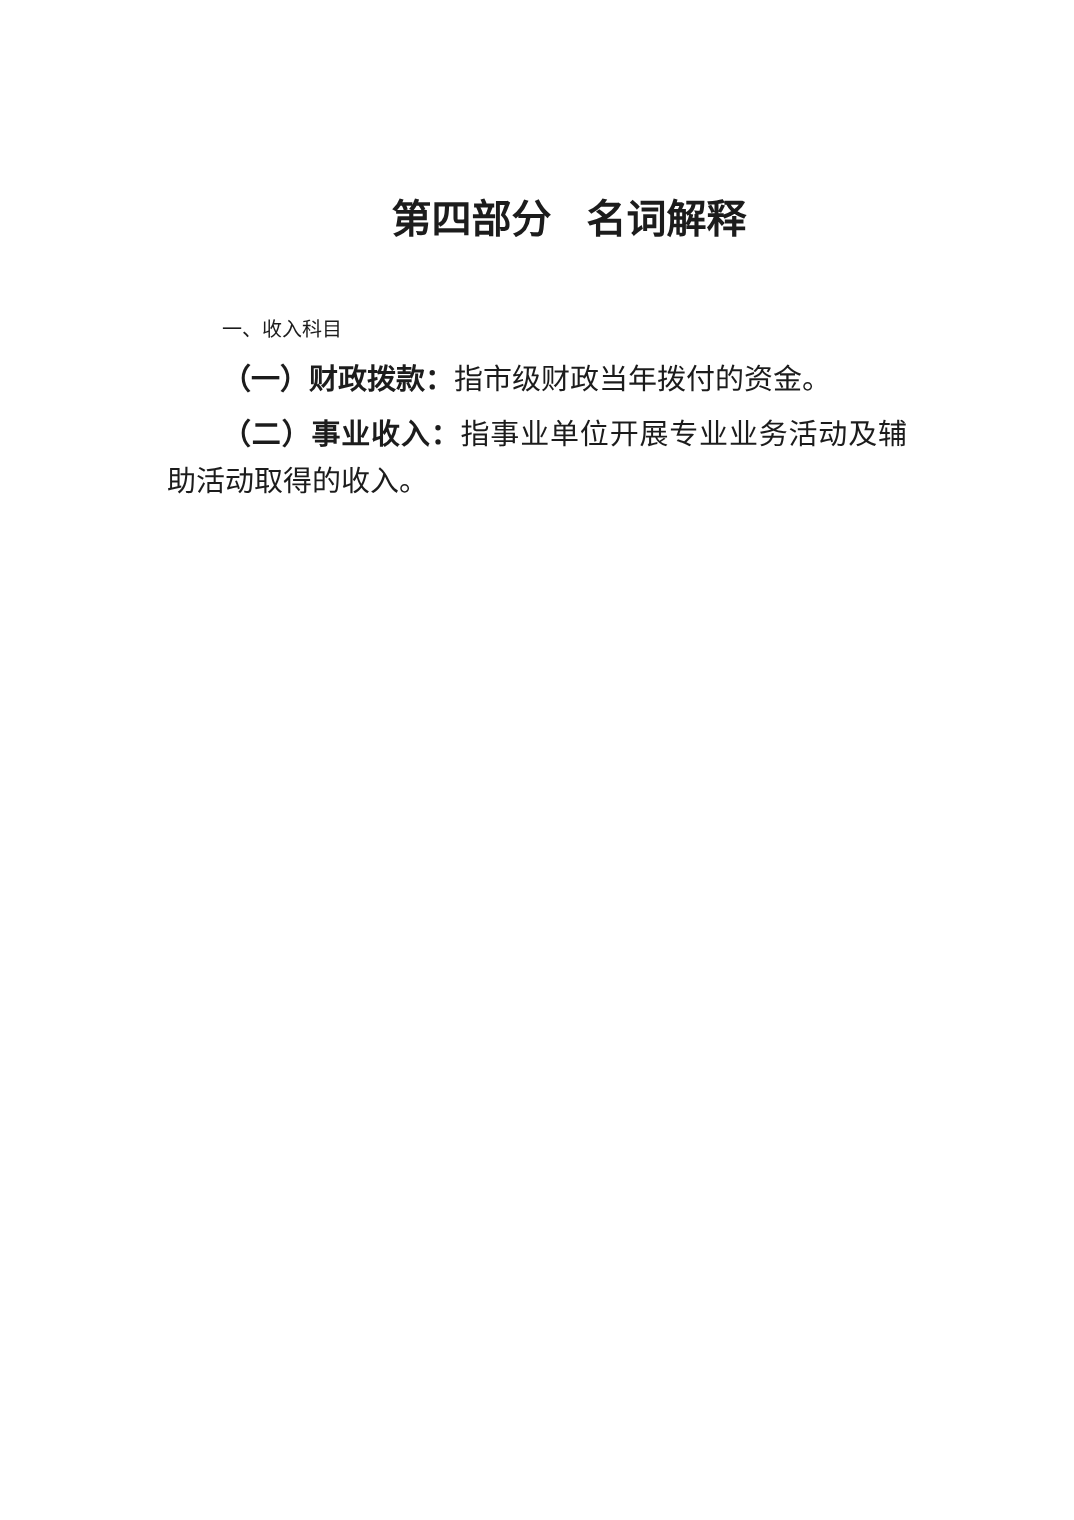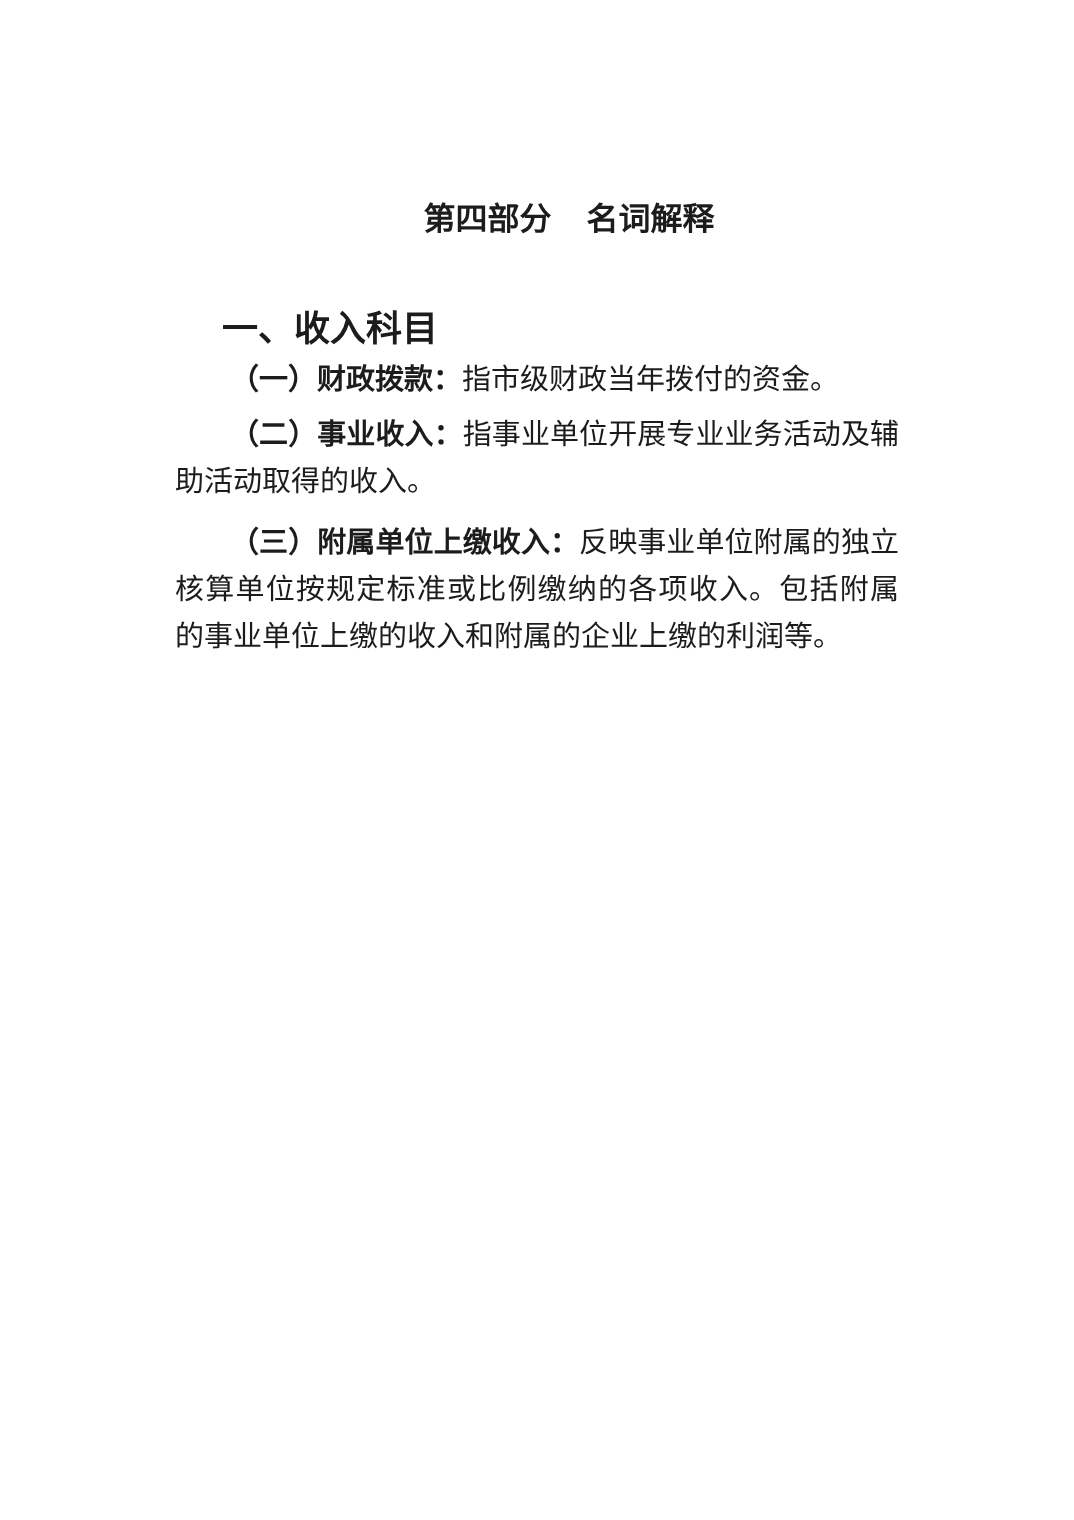--- a/index.html
+++ b/index.html
@@ -19,38 +19,38 @@
     position: relative;
     width: 1074px;
     height: 1520px;
     background: #ffffff;
   }
   .doc-title {
     padding-top: 196px;
     padding-left: 64px; 
     text-align: center;
     font-weight: bold;
-    font-size: 32px;
+    font-size: 40px;
     line-height: 47px;
     white-space: nowrap;
   }
   .doc-title .title-part2 { margin-left: 35px; }
   .content {
     margin-left: 167px;
     width: 740px;
   }
   .section-heading {
     margin: 63px 0 0 0;
-    font-size: 36px;
-    font-weight: bold;
+    font-size: 20px;
+    font-weight: normal;
     line-height: 47px;
     text-indent: 55px;
   }
   p.para {
-    margin: 8px;
+    margin: 0;
     font-size: 29px;
     line-height: 47px;
     text-align: justify;
     text-indent: 55px;
     word-break: break-all;
   }
   p.para .lead { font-weight: bold; }
   p.para:nth-of-type(1) { margin-top: 3px; }
   p.para:nth-of-type(2) { margin-top: 8px; }
   p.para:nth-of-type(3) { margin-top: 14px; }
@@ -66,20 +66,19 @@
   <div class="doc-title"><span class="title-part1">第四部分</span><span class="title-part2">名词解释</span></div>
 
   <div class="content">
 
     <h2 class="section-heading">一、收入科目</h2>
 
     <p class="para"><span class="lead">（一）财政拨款：</span><span class="body-text">指市级财政当年拨付的资金。</span></p>
 
     <p class="para"><span class="lead">（二）事业收入：</span><span class="body-text">指事业单位开展专业业务活动及辅助活动取得的收入。</span></p>
 
-    <p class="para"><span class="lead">（三）附属单位上缴收入：</span><span class="body-text">反映事业单位附属的独立核算单位按规定标准或比例缴纳的各项收入。包括附属的事业单位上缴的收入和附属的企业上缴的利润等。</span></p>
 
 
 
 
   </div>
 
 </div>
 
 </body></html>

